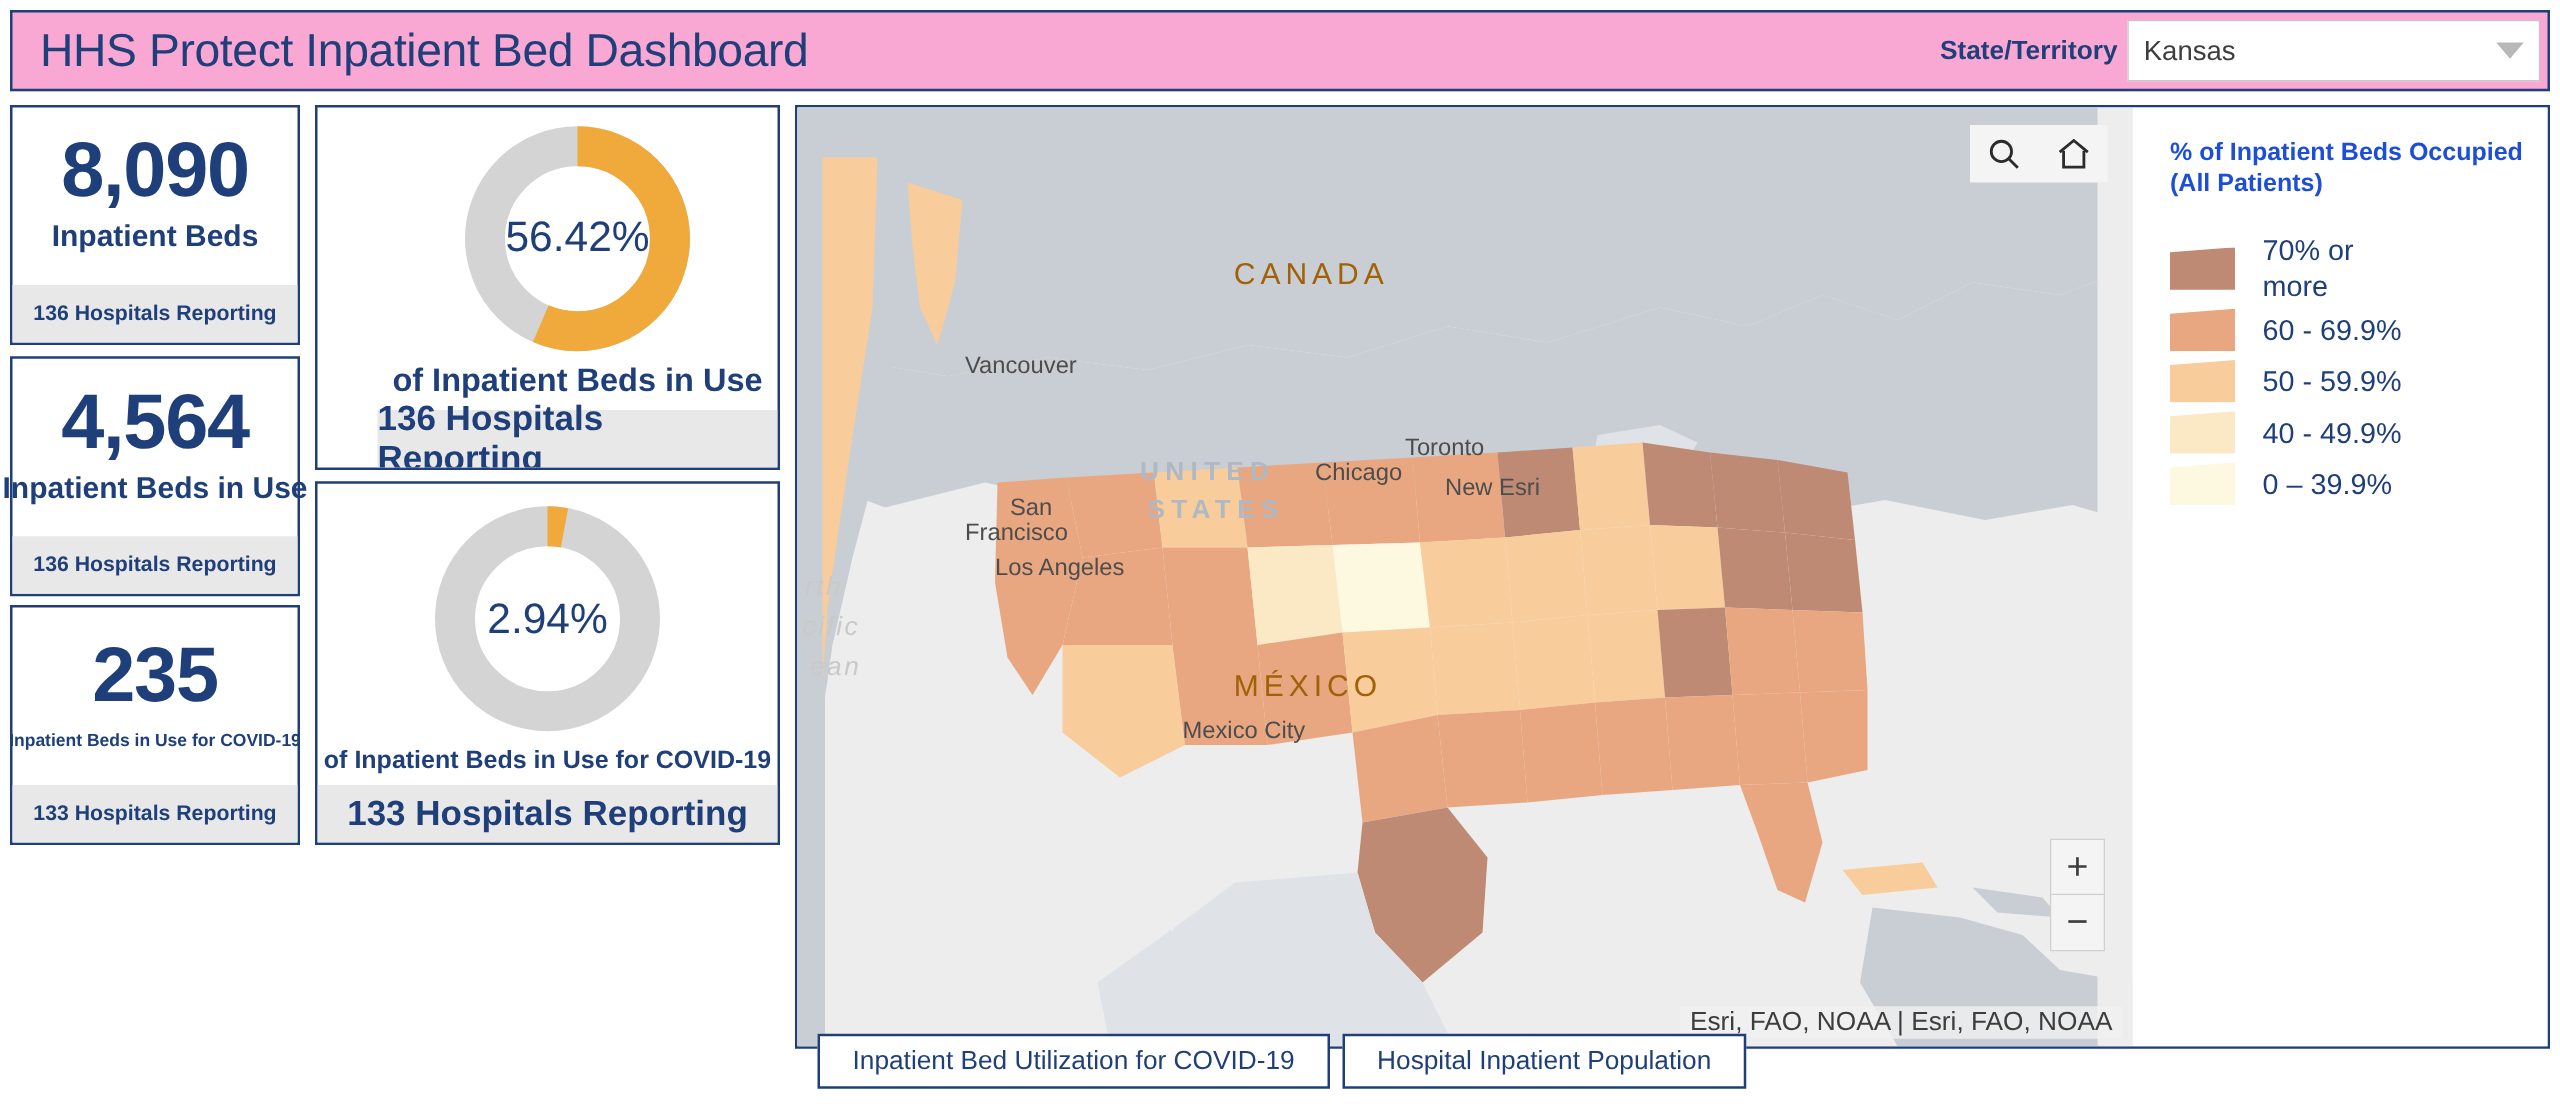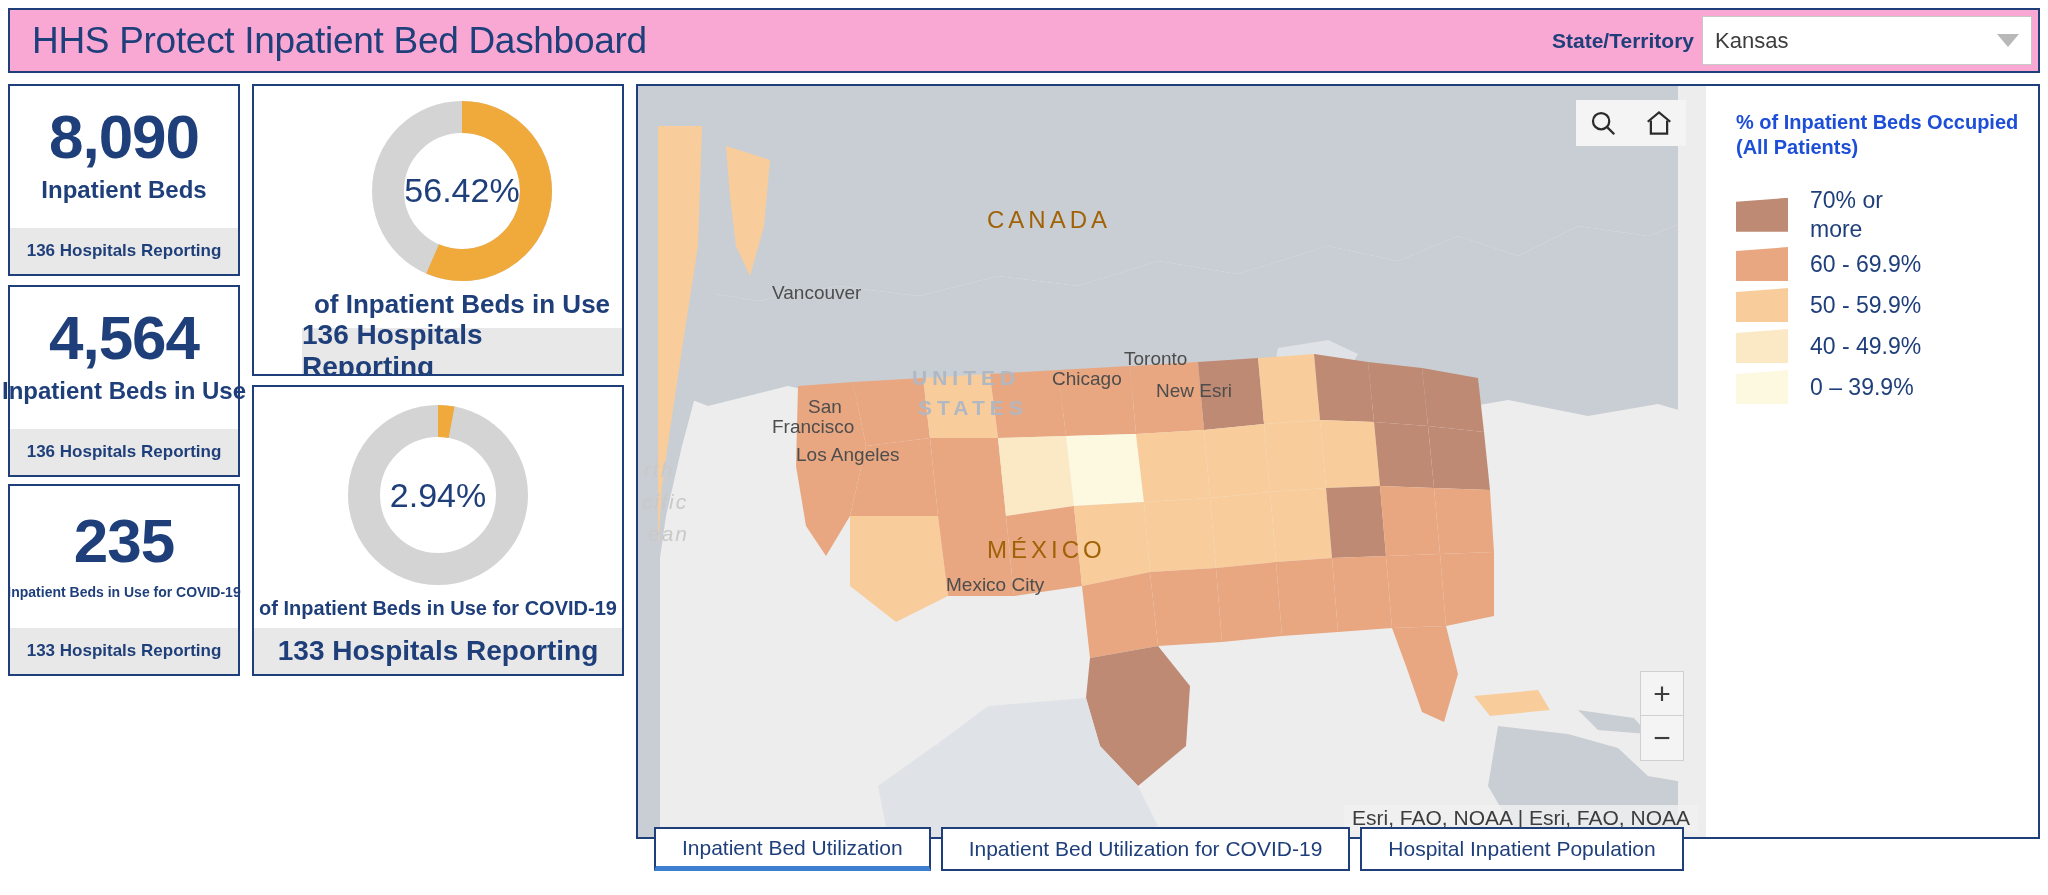--- a/index.html
+++ b/index.html
@@ -371,18 +371,17 @@
           </div>
           <div class="legend-row">
             <div class="swatch" style="background: rgb(253, 248, 224); clip-path: polygon(0px 12%, 100% 0px, 100% 100%, 0px 100%);"></div>
             <div class="legend-text">0 – 39.9%</div>
           </div>
         </div>
     </div>
   </div>
 
   <div class="tabs" id="tabs">
-      <div class="tab active">Inpatient Bed Utilization</div>
       <div class="tab">Inpatient Bed Utilization for COVID-19</div>
       <div class="tab">Hospital Inpatient Population</div>
     </div>
 
 </div>
 
 </body></html>

